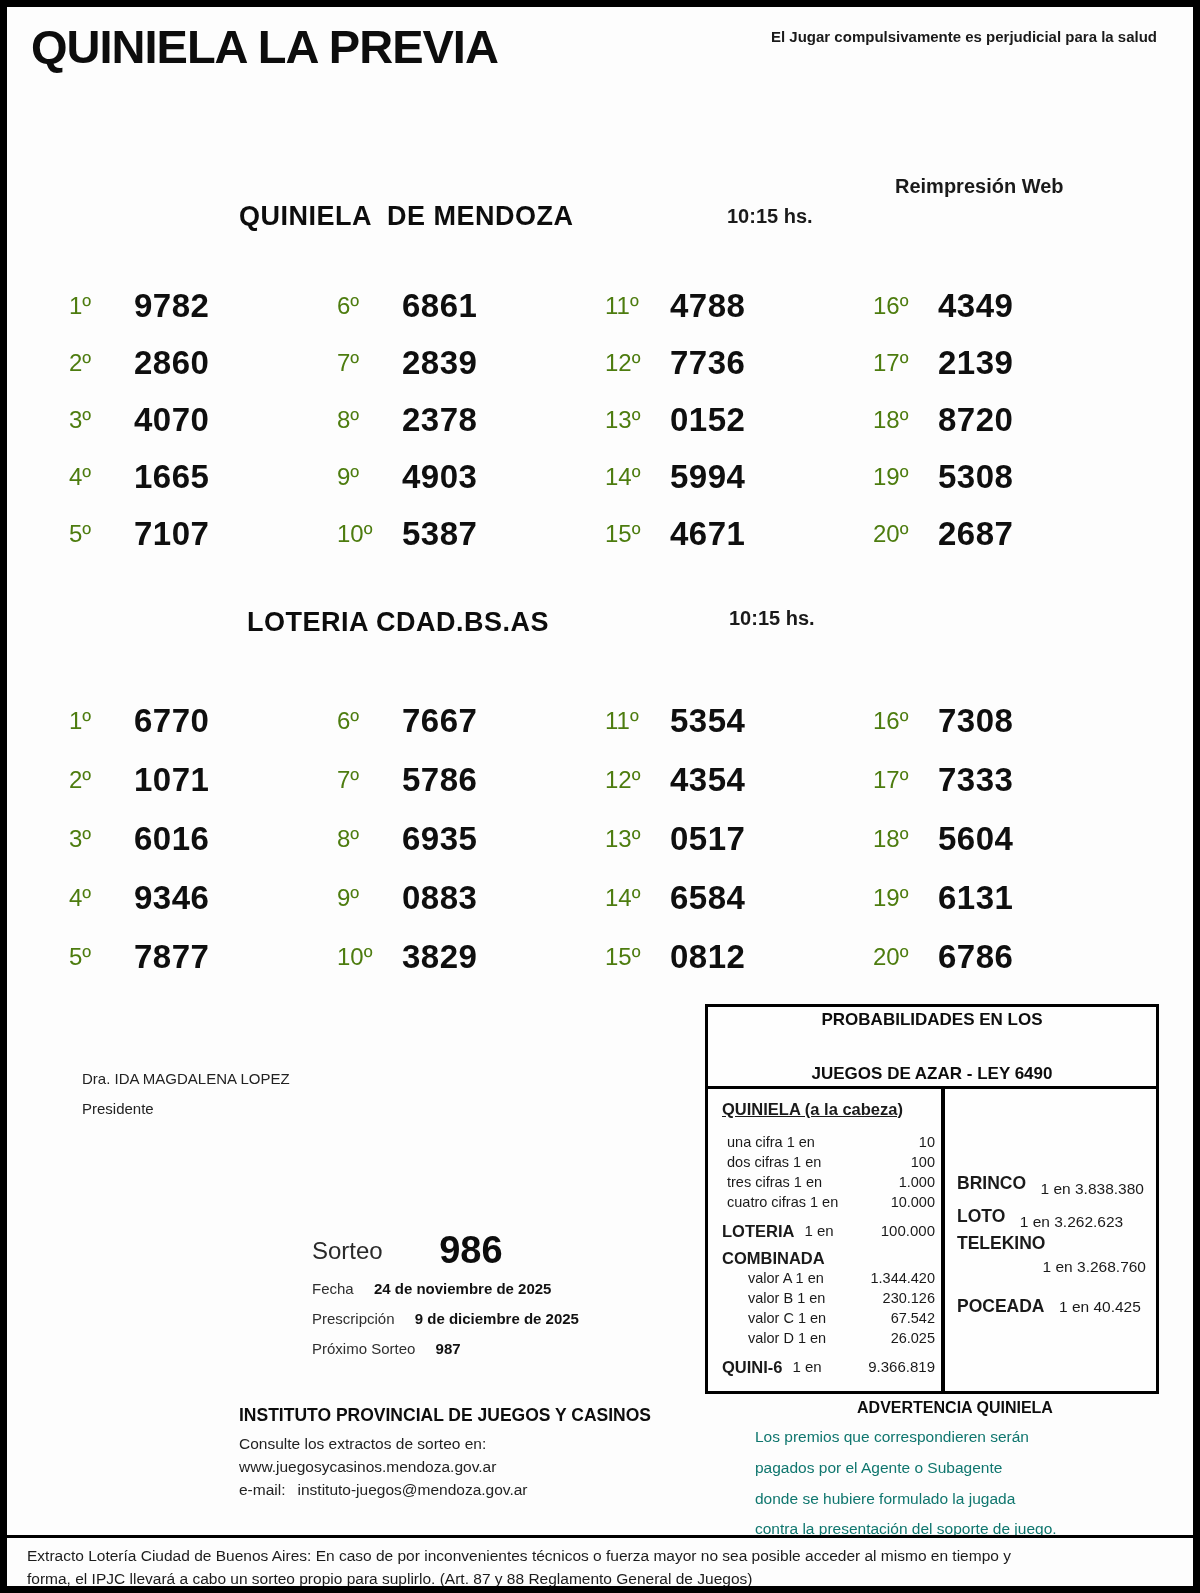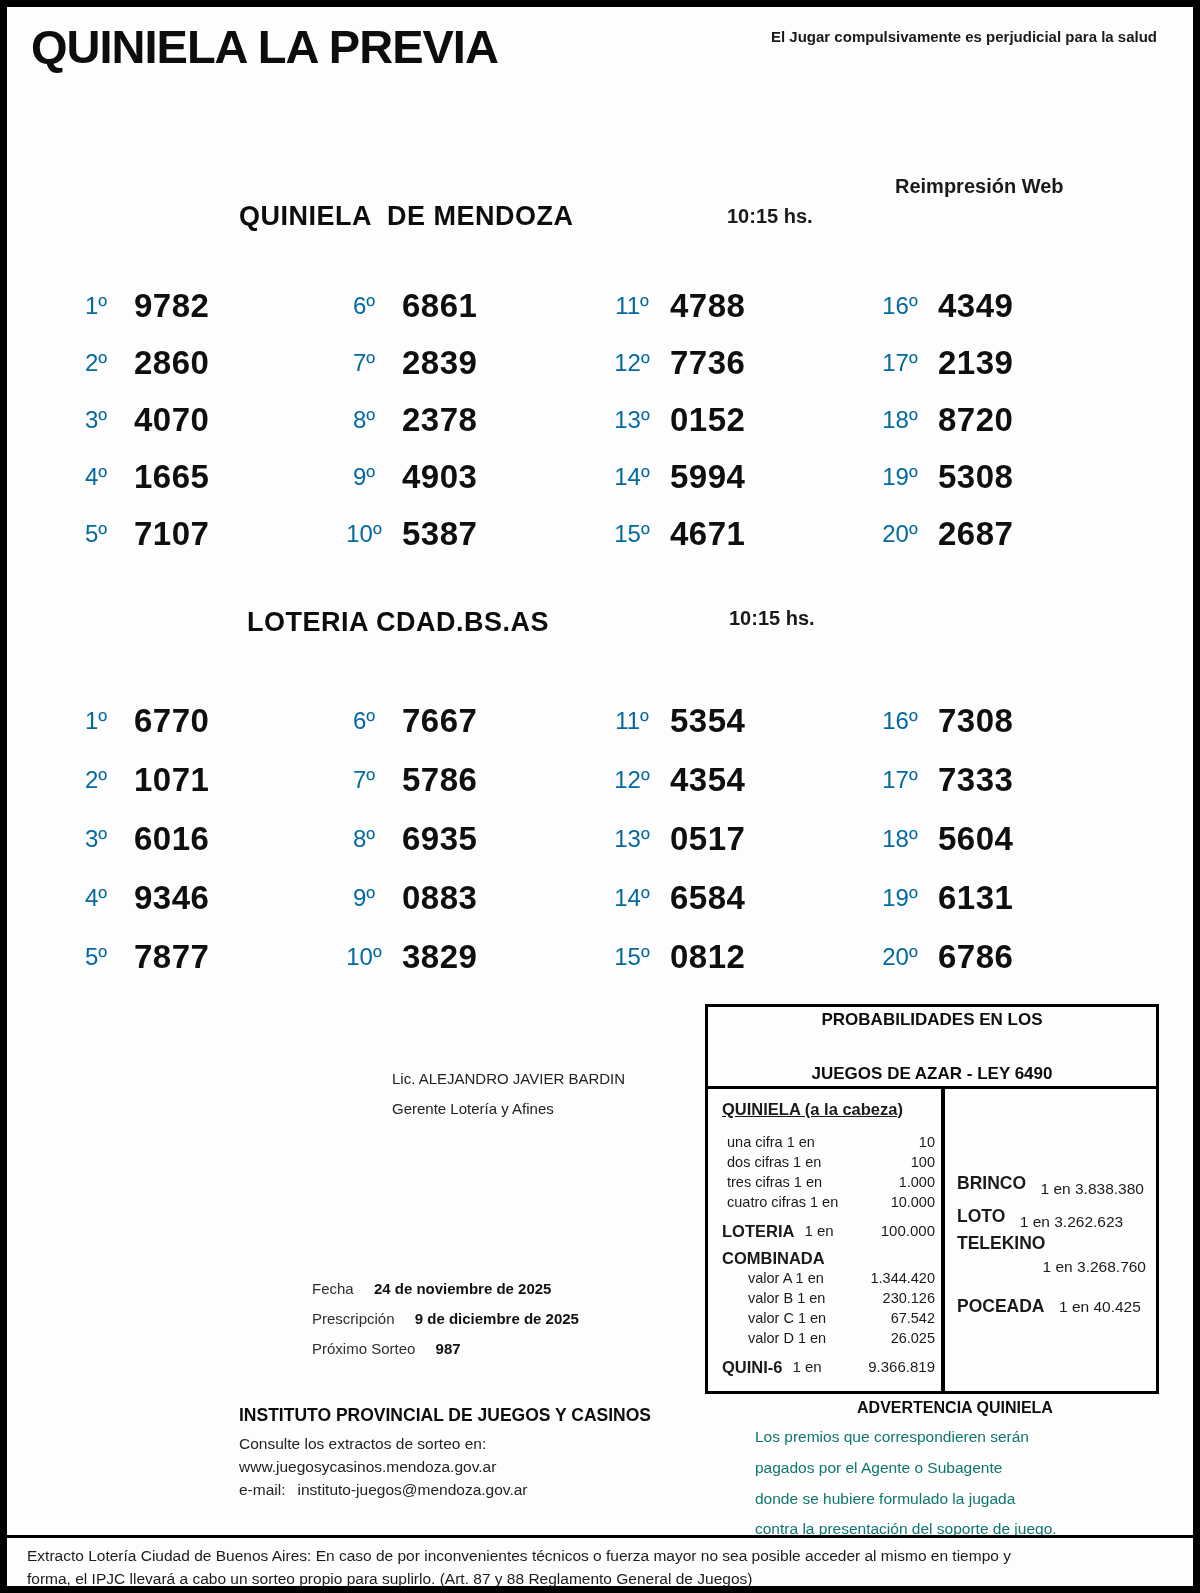--- a/index.html
+++ b/index.html
@@ -33,21 +33,21 @@
   .sec2-time { left:722px; top:600px; }
 
   .results-grid {
     position:absolute; left:62px; width:1072px;
     display:grid; grid-template-columns:repeat(4,1fr);
     grid-template-rows:repeat(5,1fr); grid-auto-flow:column;
   }
   .grid-mendoza { top:270px; height:285px; }
   .grid-bsas   { top:684px; height:296px; }
   .cell { display:flex; align-items:center; }
-  .cell .pos { width:54px; text-align:center; font-size:24px; margin-right:11px; color:#0369a1; }
+  .cell .pos { width:54px; text-align:left; font-size:24px; margin-right:11px; color:#4d7c0f; }
   .cell .num { font-size:33px; font-weight:bold; letter-spacing:0.5px; color:#0f0f0f; }
 
   .official { position:absolute; font-size:15px; color:#222; }
   .official .off-name { margin-bottom:13px; }
   .official-1 { left:75px; top:1063px; }
   .official-2 { left:385px; top:1063px; }
 
   .prob-box {
     position:absolute; left:698px; top:997px; width:454px; height:390px;
     box-sizing:border-box; border:3px solid #000; background:#fefefe;
@@ -275,23 +275,23 @@
     <div class="cell">
         <span class="pos">19º</span>
         <span class="num">6131</span>
       </div>
     <div class="cell">
         <span class="pos">20º</span>
         <span class="num">6786</span>
       </div>
   </div>
 
-  <div class="official official-2">
-    <div class="off-name">Lic. ALEJANDRO JAVIER BARDIN</div>
-    <div class="off-role">Gerente Lotería y Afines</div>
+  <div class="official official-1">
+    <div class="off-name">Dra. IDA MAGDALENA LOPEZ</div>
+    <div class="off-role">Presidente</div>
   </div>
 
   <div class="prob-box">
     <div class="prob-header">
       <span>PROBABILIDADES EN LOS</span>
       <span>JUEGOS DE AZAR - LEY 6490</span>
     </div>
     <div class="prob-body">
       <div class="prob-left">
         <div class="prob-subhead">QUINIELA (a la cabeza)</div>
@@ -353,20 +353,24 @@
           <span class="gval gval-below">1 en 3.268.760</span>
         </div>
         <div class="game game-poceada">
           <span class="gname">POCEADA</span>
           <span class="gval">1 en 40.425</span>
         </div>
       </div>
     </div>
   </div>
 
+  <div class="sorteo-row">
+    <span class="sorteo-label">Sorteo</span>
+    <span class="sorteo-number">986</span>
+  </div>
   <div class="meta-row meta-fecha">
     <span class="m-label">Fecha</span>
     <span class="m-value">24 de noviembre de 2025</span>
   </div>
   <div class="meta-row meta-prescripcion">
     <span class="m-label">Prescripción</span>
     <span class="m-value">9 de diciembre de 2025</span>
   </div>
   <div class="meta-row meta-proximo">
     <span class="m-label">Próximo Sorteo</span>

